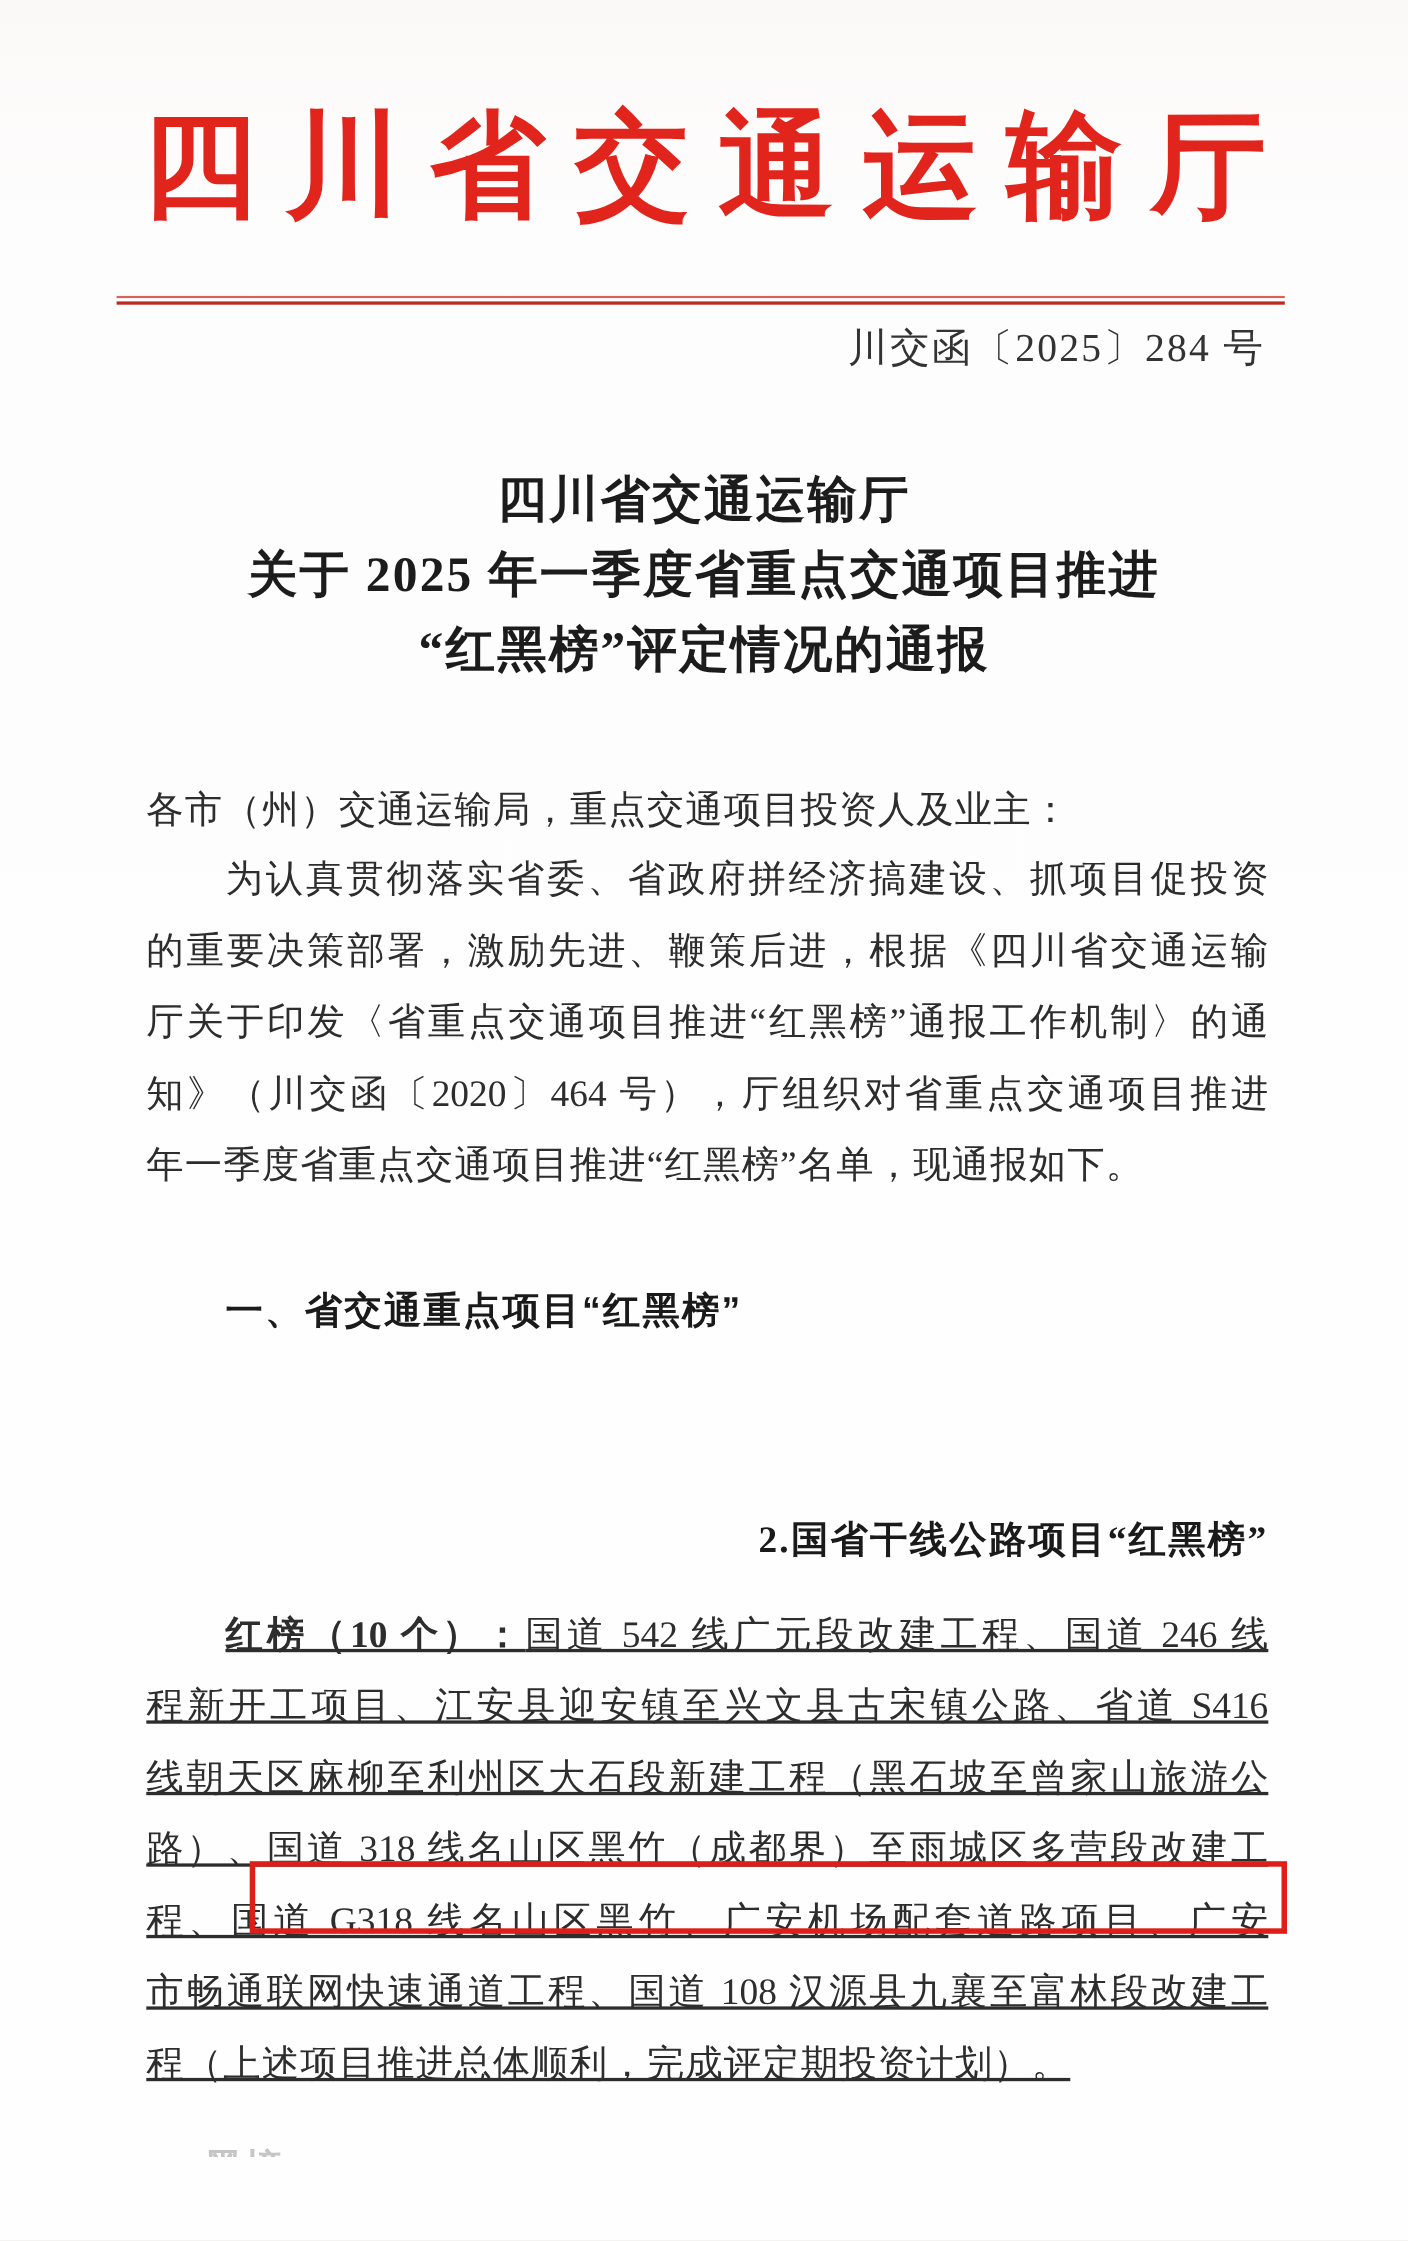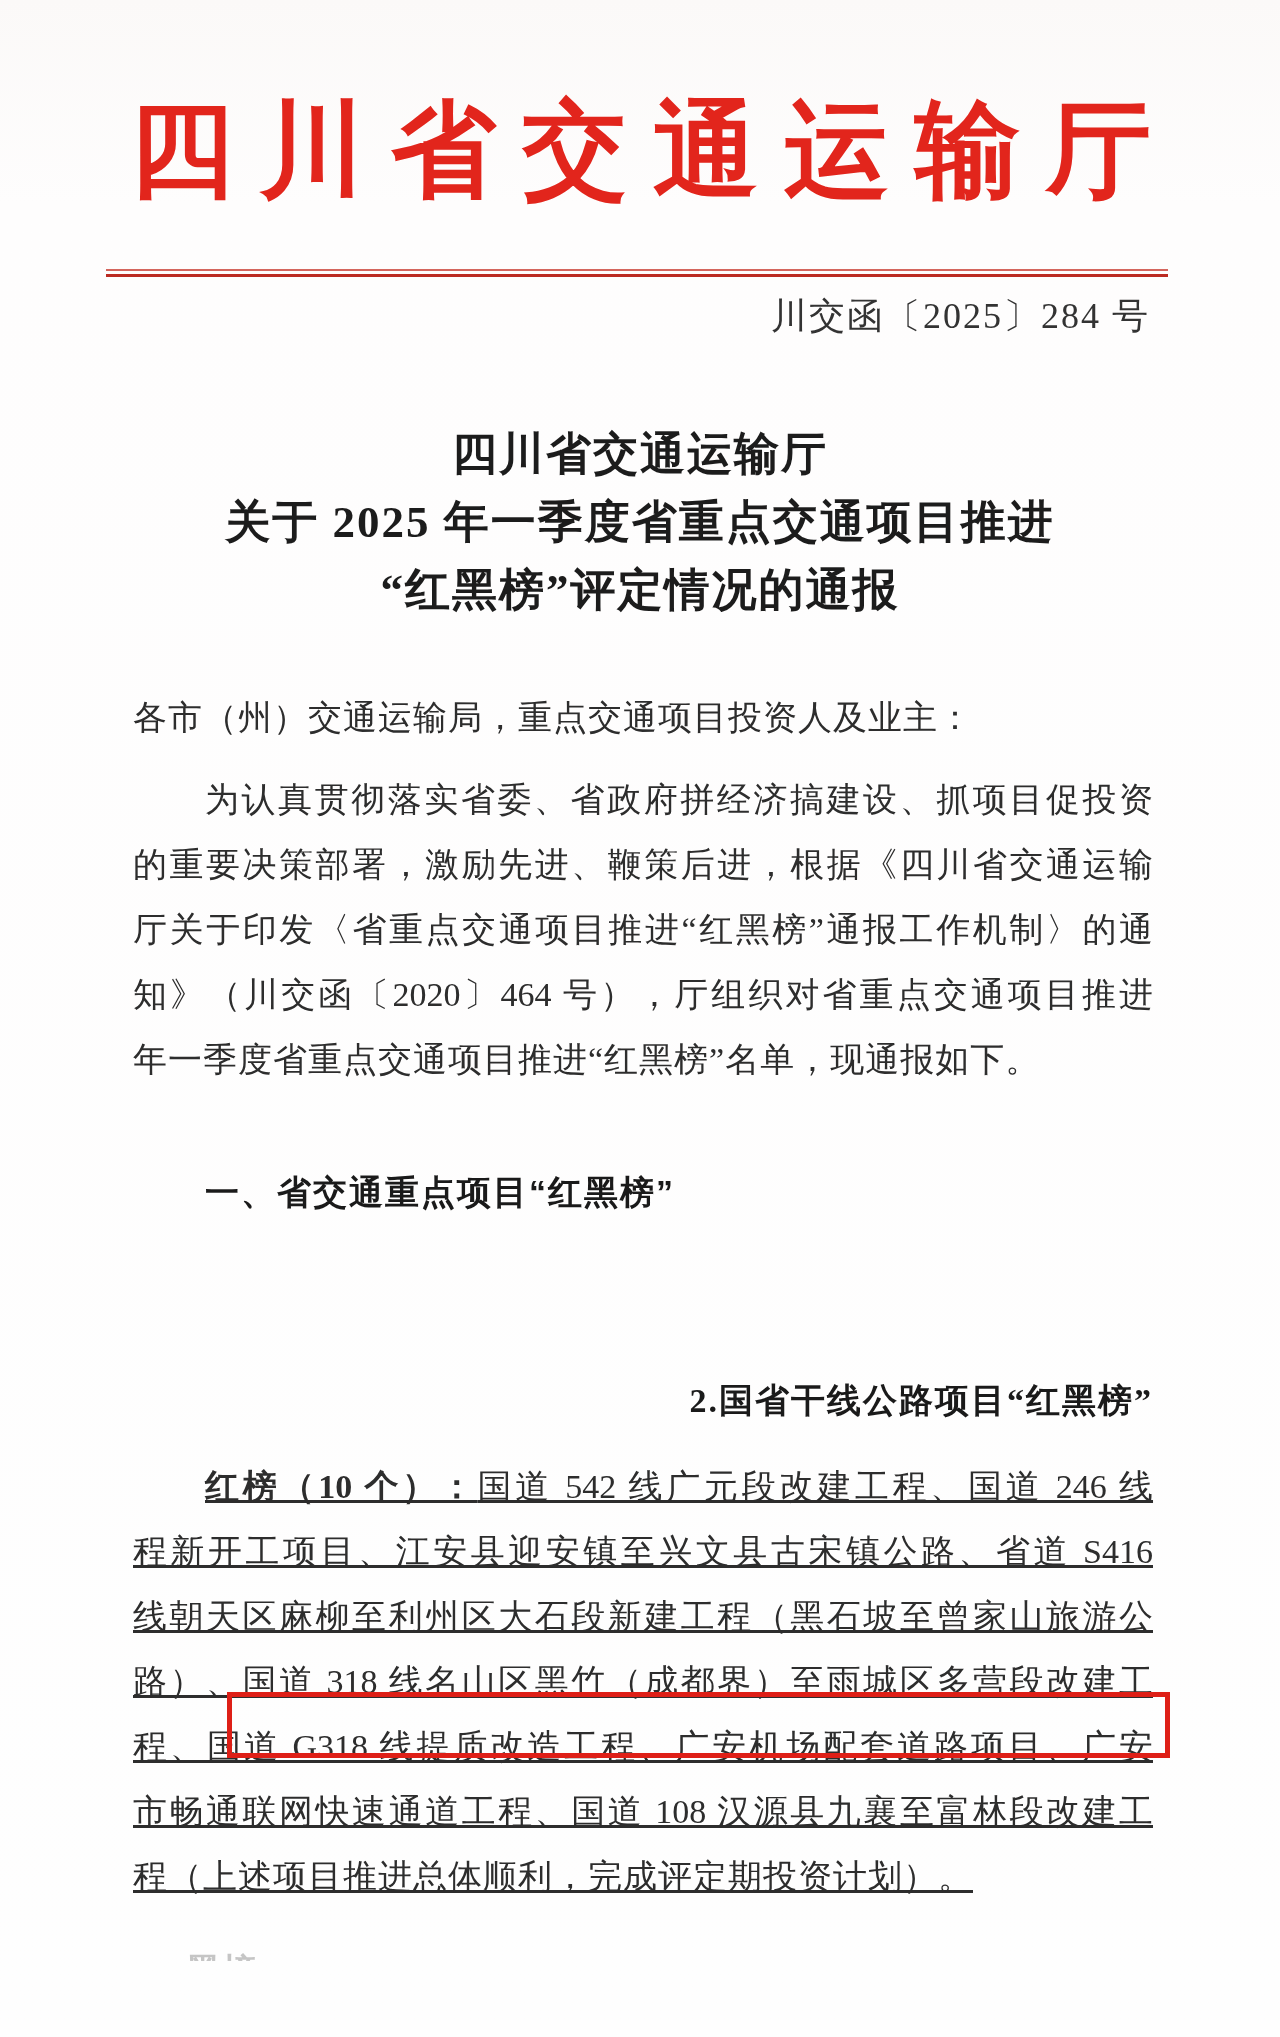--- a/index.html
+++ b/index.html
@@ -41,21 +41,21 @@
     height:65px;line-height:65px;
     font-size:34px;letter-spacing:1px;color:#2d2d2d;
     overflow:visible;white-space:nowrap;
   }
   .line.j{
     text-align:justify;text-align-last:justify;
     letter-spacing:0;white-space:normal;
   }
   .ind{text-indent:72px;}
   .b{font-weight:700;}
-  .salutation{top:685px;}
+  .salutation{top:704px;}
   .para1{top:767px;}
   .heading1{
     top:1160px;
     font-family:"Liberation Sans", sans-serif;
     font-weight:700;color:#1a1a1a;letter-spacing:2px;
   }
   .heading2{
     top:1368px;
     font-weight:700;color:#1a1a1a;letter-spacing:2px;text-align:right;
   }
@@ -103,21 +103,21 @@
   <div class="flow line ind heading2">2.国省干线公路项目“红黑榜”</div>
 
   <div class="flow red-list">
     <div class="line j ind">
       <span class="b">红榜（10 个）：</span><span>国道 542 线广元段改建工程、国道 246 线</span>
     </div>
     <div>
         <div class="line j">程新开工项目、江安县迎安镇至兴文县古宋镇公路、省道 S416</div>
         <div class="line j">线朝天区麻柳至利州区大石段新建工程（黑石坡至曾家山旅游公</div>
         <div class="line j">路）、国道 318 线名山区黑竹（成都界）至雨城区多营段改建工</div>
-        <div class="line j">程、国道 G318 线提质改造工程、广安机场配套道路项目、广安</div>
+        <div class="line j">程、国道 G318 线名山区黑竹、广安机场配套道路项目、广安</div>
         <div class="line j">市畅通联网快速通道工程、国道 108 汉源县九襄至富林段改建工</div>
         <div class="line">程（上述项目推进总体顺利，完成评定期投资计划）。</div>
       </div>
   </div>
 
   <div class="highlight-box"></div>
 
   <div class="cutoff">黑榜</div>
 
 </div>

